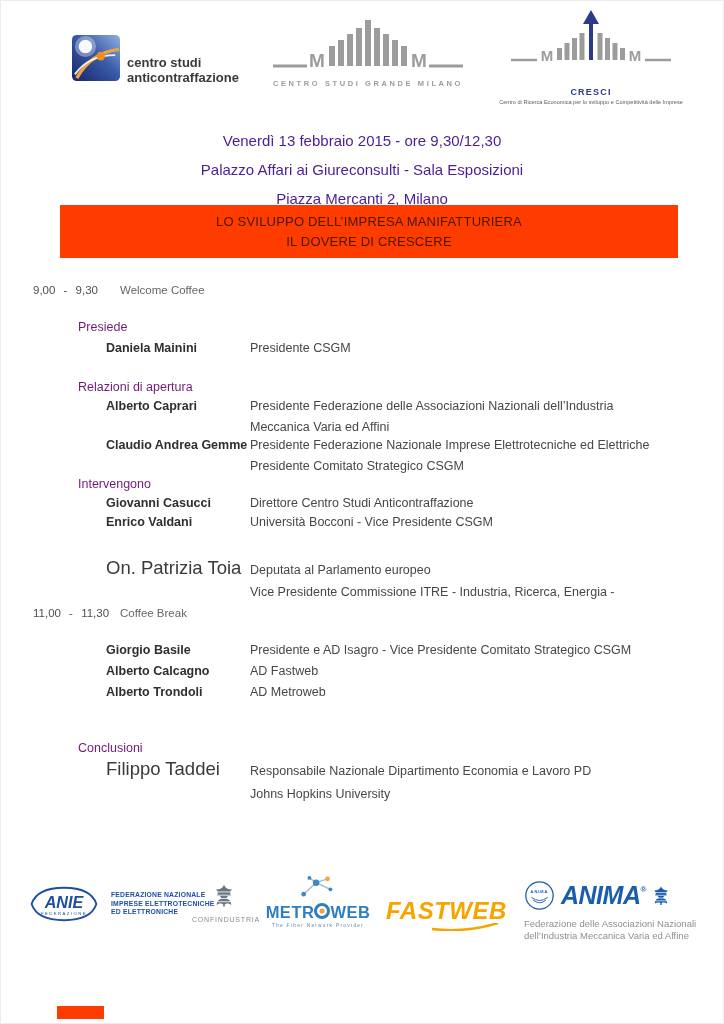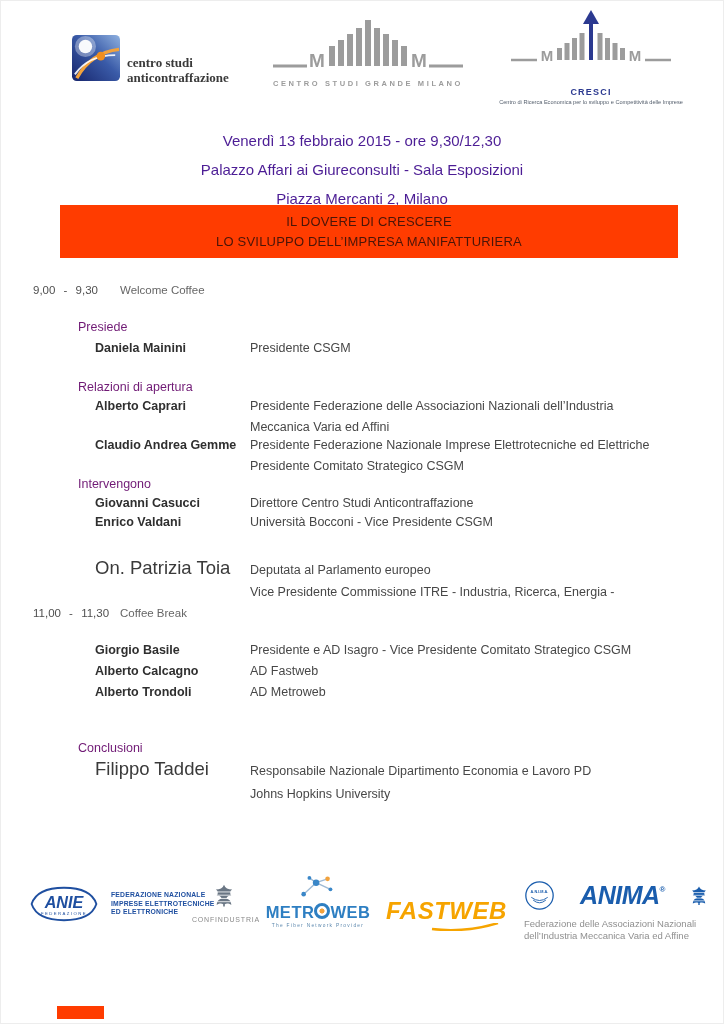--- a/index.html
+++ b/index.html
@@ -4,21 +4,21 @@
 <style>
   html,body{margin:0;padding:0;background:#ffffff;}
   .page{
     position:relative;width:724px;height:1024px;margin:0 auto;background:#fff;
     font-family:"Liberation Sans",sans-serif;overflow:hidden;
     box-shadow:inset 0 0 0 1px #ededed;
   }
   .abs{position:absolute;}
 
   
-  .logo-aca{left:70px;top:34px;display:flex;align-items:flex-start;font-family:Liberation Serif, serif;}
+  .logo-aca{left:70px;top:34px;display:flex;align-items:flex-start;}
   .aca-text{margin-left:5px;padding-top:21px;font-size:13px;font-weight:bold;color:#3a3a3a;line-height:15px;}
 
   .logo-csgm{left:272px;top:16px;width:192px;text-align:center;}
   .csgm-caption{margin-top:3px;font-size:7.5px;font-weight:bold;letter-spacing:2.6px;color:#9c9c9c;white-space:nowrap;}
 
   .logo-cresci{left:498px;top:8px;width:186px;text-align:center;}
   .cresci-name{font-size:9px;font-weight:bold;color:#2b3990;letter-spacing:1.2px;margin-top:17px;}
   .cresci-caption{font-size:5.6px;color:#56606e;margin-top:2px;white-space:nowrap;}
 
   
@@ -30,21 +30,21 @@
     display:flex;flex-direction:column;align-items:center;justify-content:center;
     font-size:13px;line-height:20px;letter-spacing:.2px;
   }
 
   
   .trow{position:absolute;left:0;width:724px;height:16px;font-size:11.5px;color:#4f4f4f;}
   .trow .time{position:absolute;left:33px;word-spacing:5px;}
   .trow .tlabel{position:absolute;left:120px;color:#666;}
   .heading{position:absolute;left:78px;font-size:12.5px;color:#701a75;}
   .prow{position:absolute;left:0;width:724px;height:18px;font-size:12.5px;}
-  .pname{position:absolute;left:67px;font-weight:bold;color:#2f2f2f;white-space:nowrap;padding-left:28px;}
+  .pname{position:absolute;left:78px;font-weight:bold;color:#2f2f2f;white-space:nowrap;padding-left:28px;}
   .pname.big{font-size:18.5px;font-weight:400;color:#3a3a3a;}
   .prole{position:absolute;left:250px;color:#474747;white-space:nowrap;}
 
   
   .anie-group{left:26px;top:884px;display:flex;align-items:flex-start;}
   .anie-caption{margin-left:9px;padding-top:7px;font-size:6.8px;font-weight:bold;color:#1f4fa0;line-height:8.5px;letter-spacing:.2px;}
 
   .conf-group{left:192px;top:882px;width:64px;text-align:center;}
   .conf-label{margin-top:2px;font-size:7px;color:#8a8a8a;letter-spacing:.8px;white-space:nowrap;}
 
@@ -52,21 +52,21 @@
   .mw-name{font-size:16.5px;font-weight:bold;color:#2e7fc2;letter-spacing:.5px;line-height:18px;white-space:nowrap;}
   .mw-o{display:inline-block;width:10px;height:10px;border:3px solid #2e7fc2;border-radius:50%;
         background:radial-gradient(circle,#f2a23c 0 2.5px,transparent 2.6px);vertical-align:-1px;
         color:transparent;overflow:hidden;font-size:1px;}
   .mw-tag{margin-top:2px;font-size:4.8px;letter-spacing:1.3px;color:#5b87ad;white-space:nowrap;}
 
   .fastweb{left:386px;top:897px;font-size:24px;font-style:italic;font-weight:800;letter-spacing:.5px;color:#f6a400;white-space:nowrap;}
   .fw-swoosh{left:430px;top:923px;}
 
   .anima-group{left:524px;top:880px;width:186px;}
-  .anima-row{display:flex;align-items:center;justify-content:space-between;}
+  .anima-row{display:flex;align-items:center;justify-content:flex-start;}
   .anima-name{font-size:25px;font-weight:800;font-style:italic;color:#1a5dad;letter-spacing:-.5px;margin:0 4px 0 6px;white-space:nowrap;}
   .anima-reg{font-size:8px;vertical-align:12px;font-style:normal;font-weight:bold;color:#1a5dad;}
   .anima-caption{margin-top:7px;text-align:left;font-size:9.5px;color:#8f8f8f;line-height:12px;white-space:nowrap;}
 
   .orange-chip{left:57px;top:1006px;width:47px;height:13px;background:#ff3c00;}
 </style>
 </head>
 <body>
 
 <div class="page">
@@ -137,22 +137,22 @@
     <div class="cresci-caption">Centro di Ricerca Economica per lo sviluppo e Competitività delle Imprese</div>
   </div>
 
   <div class="abs event-block">
     <div>Venerdì 13 febbraio 2015 - ore 9,30/12,30</div>
     <div>Palazzo Affari ai Giureconsulti - Sala Esposizioni</div>
     <div>Piazza Mercanti 2, Milano</div>
   </div>
 
   <div class="abs banner">
+    <div>LO SVILUPPO DELL’IMPRESA MANIFATTURIERA</div>
     <div>IL DOVERE DI CRESCERE</div>
-    <div>LO SVILUPPO DELL’IMPRESA MANIFATTURIERA</div>
   </div>
 
   <div class="trow" style="top:284px">
     <span class="time">9,00 - 9,30</span>
     <span class="tlabel">Welcome Coffee</span>
   </div>
 
   <div class="heading" style="top:320px">Presiede</div>
   <div class="prow" style="top:341px">
     <span class="pname">Daniela Mainini</span>

